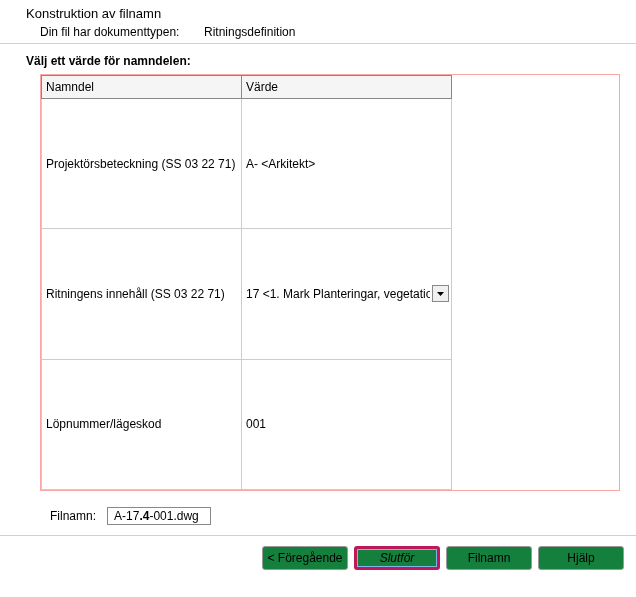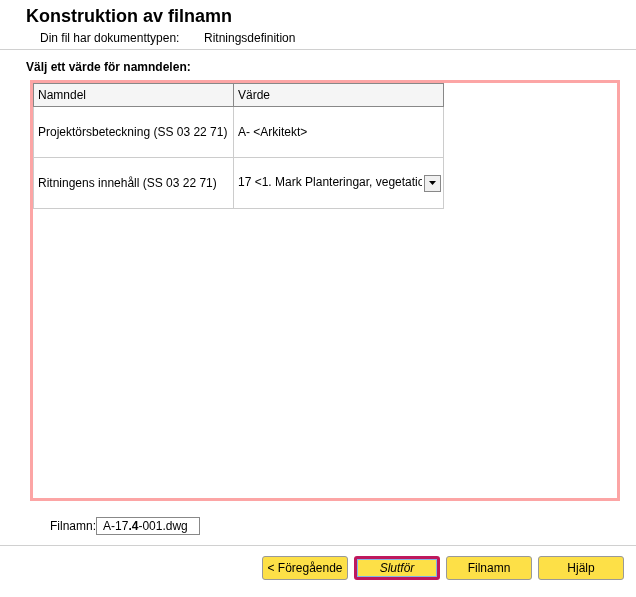--- a/index.html
+++ b/index.html
@@ -15,45 +15,44 @@
   .window {
     width: 636px;
     height: 597px;
     display: flex;
     flex-direction: column;
   }
   .header {
     padding: 6px 10px 0 26px;
   }
   .title {
-    font-weight: bold;
-    font-size: 18px;
+    font-weight: normal;
+    font-size: 13px;
     padding-bottom: 2px;
   }
   .subrow {
     display: flex;
     gap: 24px;
     padding: 2px 0 4px 14px;
   }
   .subrow .label { width: 140px; }
   .divider {
     border: none;
     border-top: 1px solid #d0d0d0;
     margin: 0;
   }
   .instruction {
     padding: 10px 10px 6px 26px;
     font-weight: bold;
   }
   .table-wrap {
-    margin: 0 16px 10px 30px;
-    border: 3px solid #fca5a5;
+    margin: 0 16px 10px 40px;
+    border: 1px solid #fca5a5;
     height: 415px;
     display: flex;
-    flex-direction: column;
   }
   table {
     border-collapse: collapse;
     width: 410px;
     table-layout: fixed;
   }
   th {
     text-align: left;
     font-weight: normal;
     background: #f5f5f5;
@@ -67,20 +66,21 @@
     height: 18px;
     white-space: nowrap;
     overflow: hidden;
   }
   td.value-cell {
     position: relative;
     padding-right: 2px;
   }
   .value-row {
     display: flex;
+    align-items: center;
   }
   .value-text {
     flex: 1;
     overflow: hidden;
     white-space: nowrap;
   }
   .drop-btn {
     width: 15px;
     height: 15px;
     border: 1px solid #888;
@@ -97,35 +97,36 @@
     padding: 6px 10px 10px 50px;
     display: flex;
     align-items: center;
   }
   .filename-box {
     border: 1px solid #888;
     padding: 1px 6px;
     background: #fff;
     min-width: 90px;
     text-align: left;
+    margin-left: 11px;
   }
   .filename-box .bold { font-weight: bold; }
   .button-row {
     border-top: 1px solid #d0d0d0;
     padding: 10px 12px 10px 10px;
     display: flex;
     justify-content: flex-end;
     gap: 6px;
   }
   button.win {
     width: 86px;
     height: 24px;
     font-size: 12px;
     font-family: inherit;
-    background: #fde047;
+    background: #15803d;
     border: 1px solid #999;
     border-radius: 3px;
     cursor: pointer;
     padding: 0;
   }
   button.win.def {
     border: 3px solid #be185d;
     box-shadow: 0 0 0 1px #7fb5e8 inset;
     font-style: italic;
   }
@@ -173,20 +174,28 @@
             <div class="value-row">
               <span class="value-text">17 &lt;1. Mark Planteringar, vegetation&gt;</span>
               <span class="drop-btn">
                 <svg width="7" height="4" viewBox="0 0 7 4">
                     <polygon points="0,0 7,0 3.5,4" fill="#000"></polygon>
                   </svg>
               </span>
             </div>
           </td>
         </tr>
+        <tr>
+          <td>Löpnummer/lägeskod</td>
+          <td class="value-cell">
+            <div class="value-row">
+              <span class="value-text">001</span>
+            </div>
+          </td>
+        </tr>
       </tbody>
     </table>
     <div class="table-space"></div>
   </div>
 
   <div class="filename-row">
     <span>Filnamn:</span>
     <span class="filename-box"><span>A-17</span><span class="bold">.4</span><span>-001.dwg</span></span>
   </div>
 

